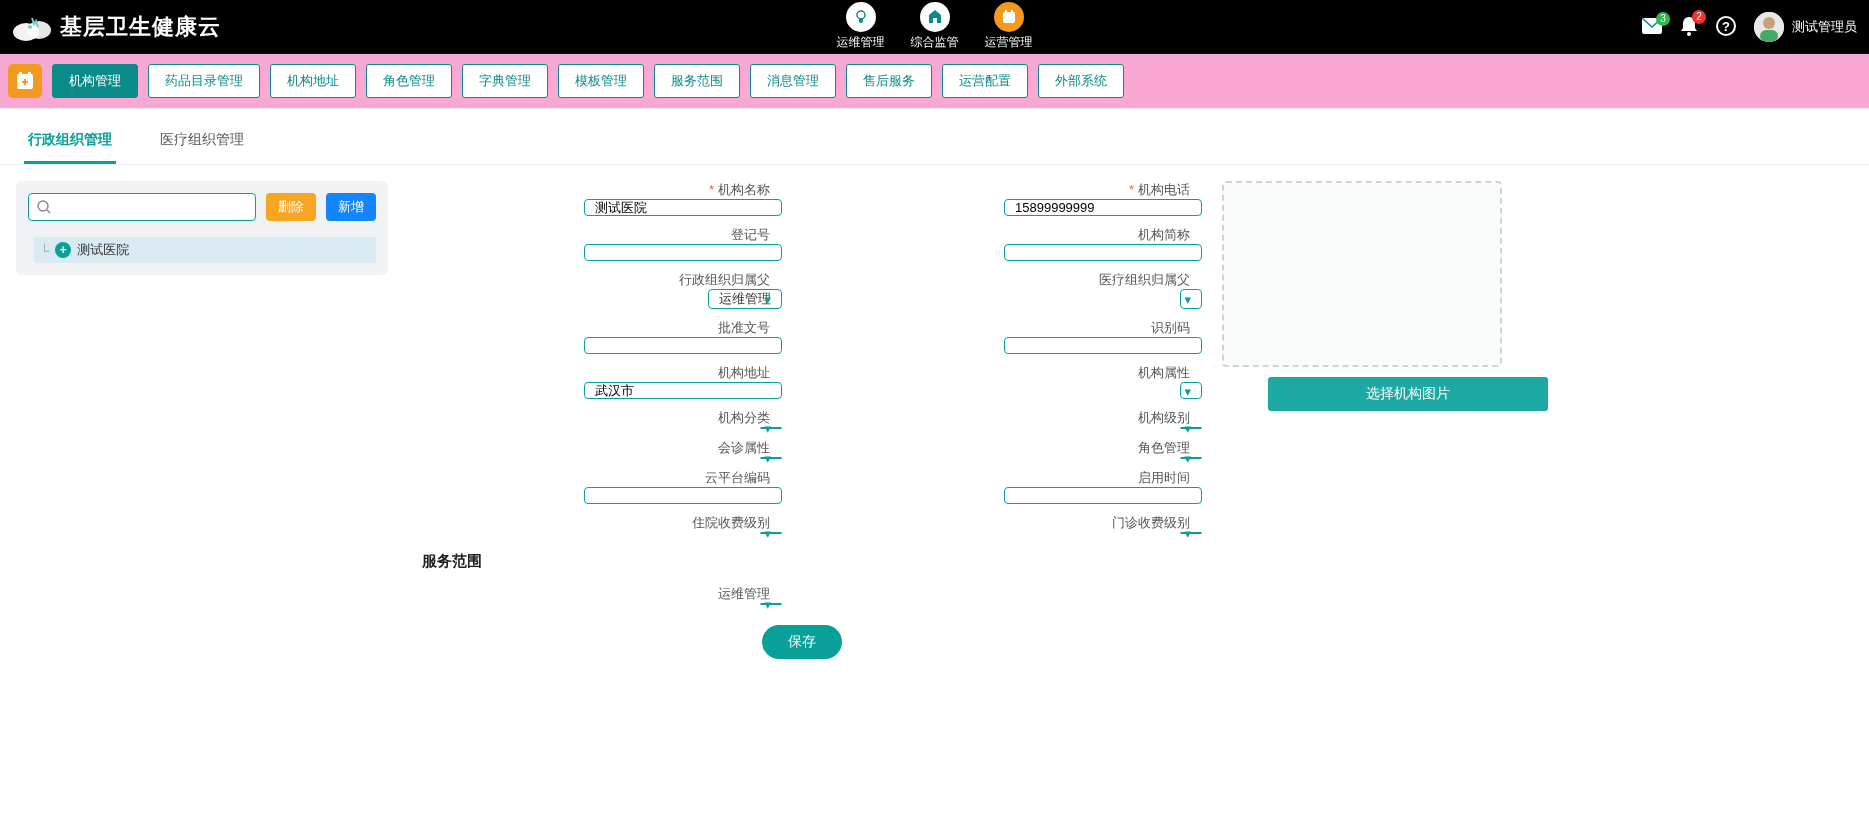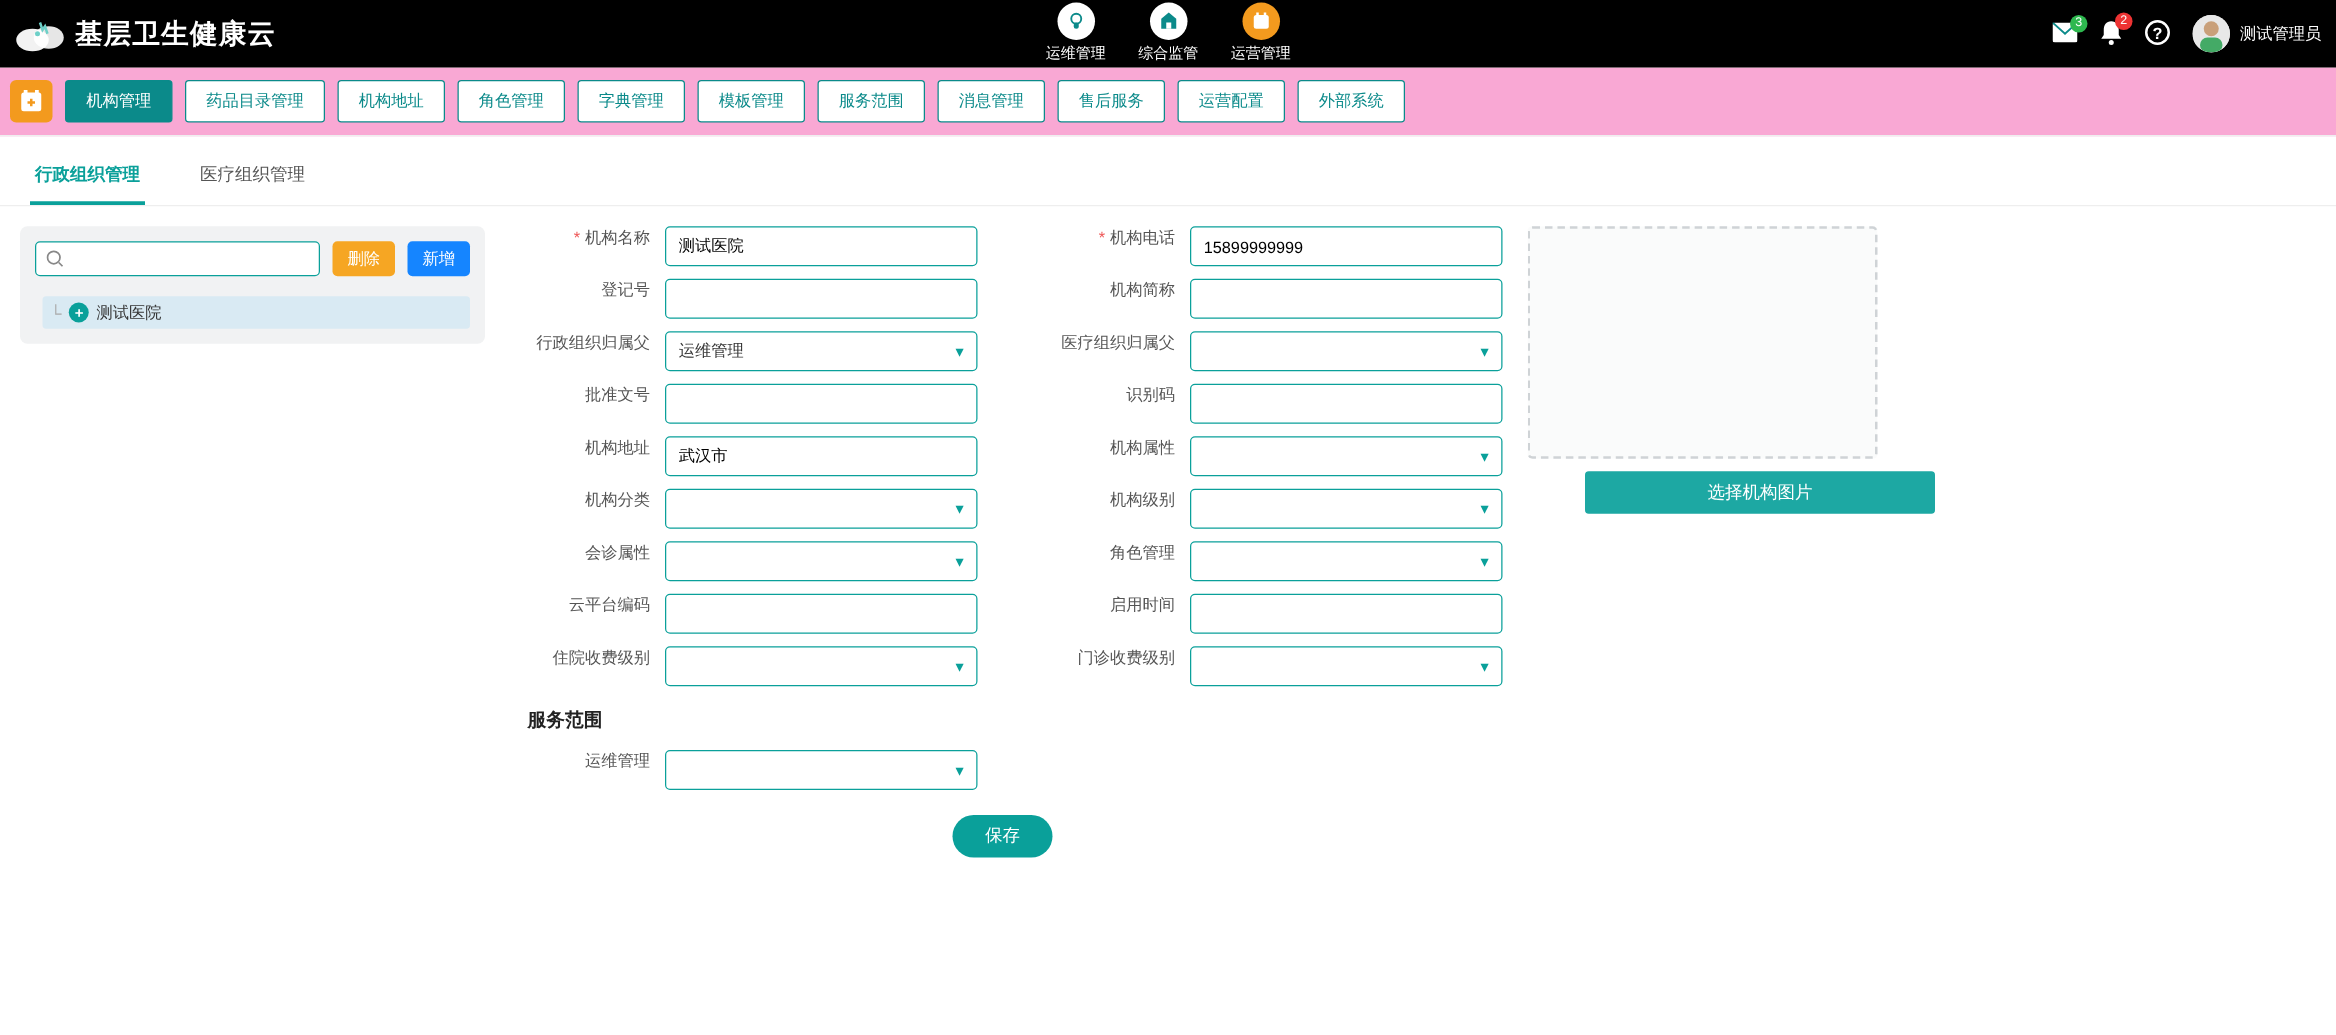--- a/index.html
+++ b/index.html
@@ -116,21 +116,21 @@
 
   
   .form-area { flex:1; display:flex; gap:20px; }
   .form-grid {
     display:grid;
     grid-template-columns: 380px 380px;
     column-gap:40px;
     row-gap:10px;
     align-content:start;
   }
-  .form-row { display:flex; align-items:flex-start; }
+  .form-row { display:flex; align-items:flex-end;flex-direction:column; }
   .form-label {
     width:130px;
     text-align:right;
     padding-right:12px;
     font-size:13px;
     color:#555;
   }
   .req { color:#e55; margin-right:4px; }
   .form-control {
     flex:1;

